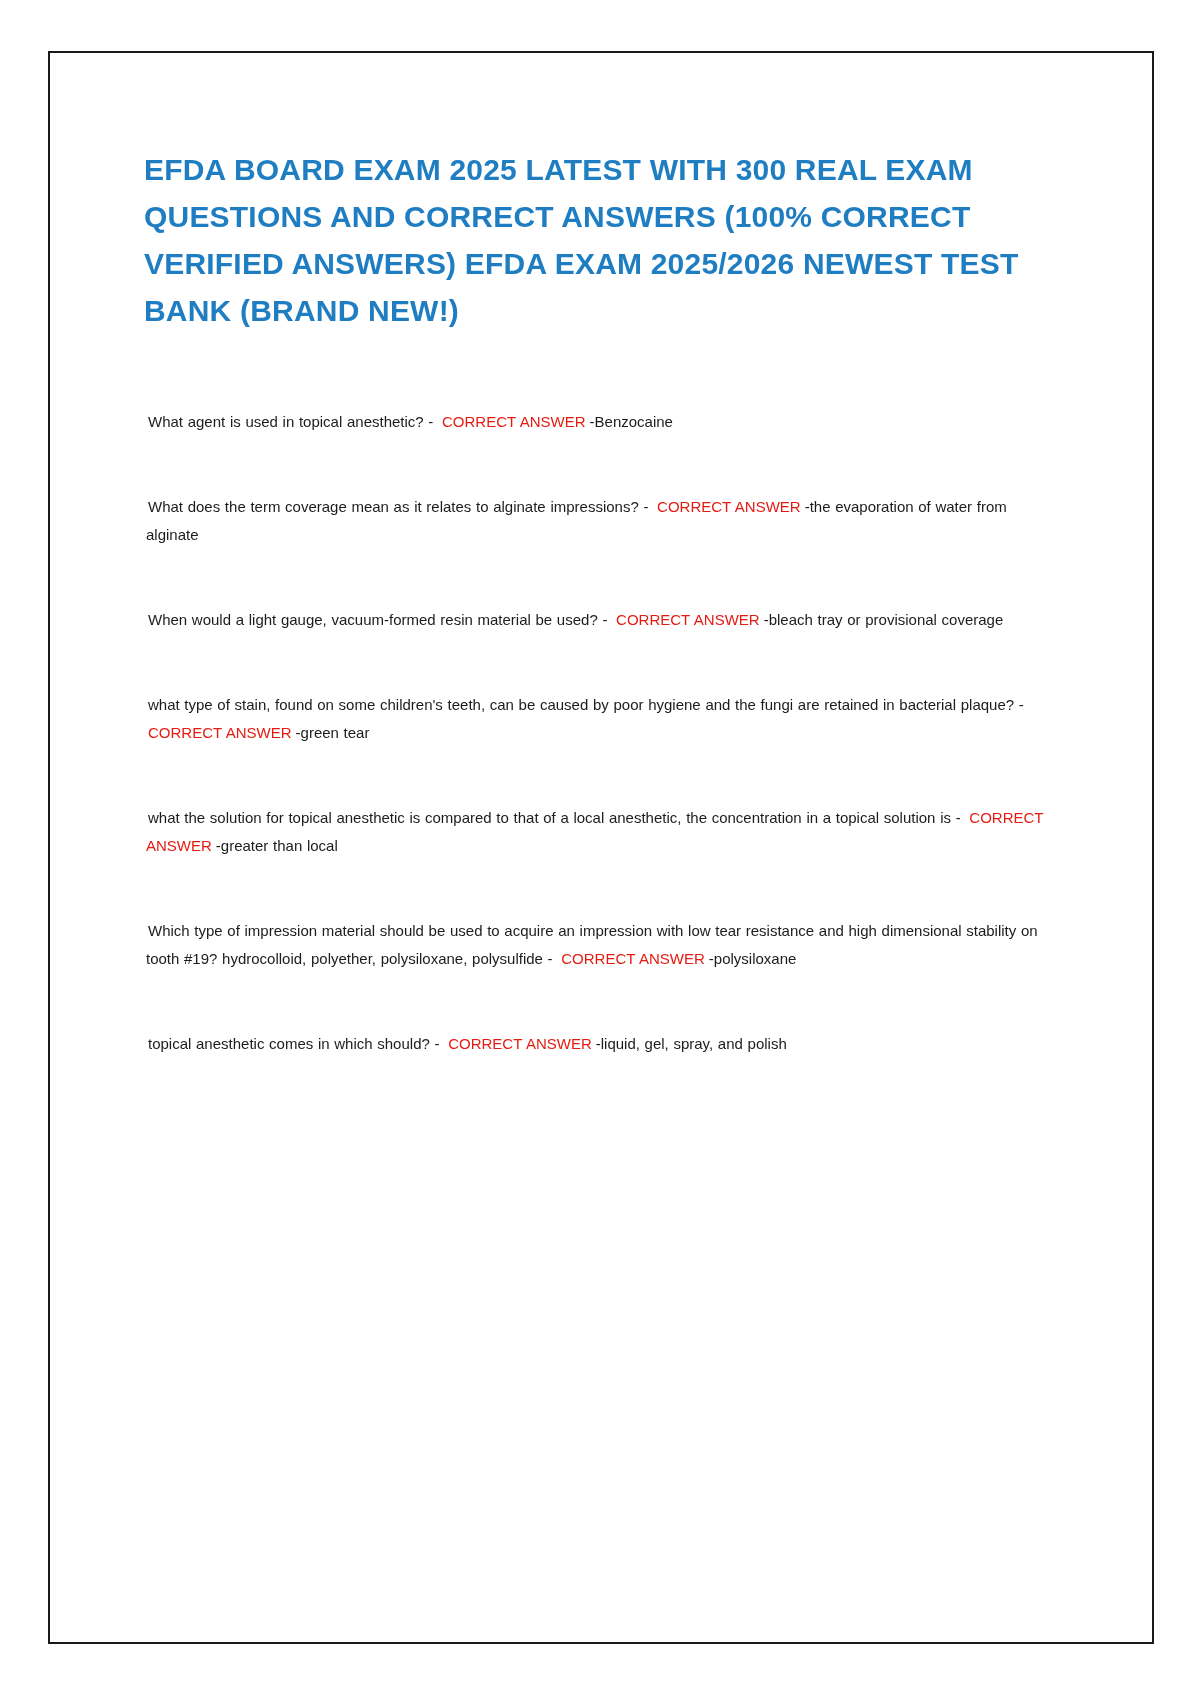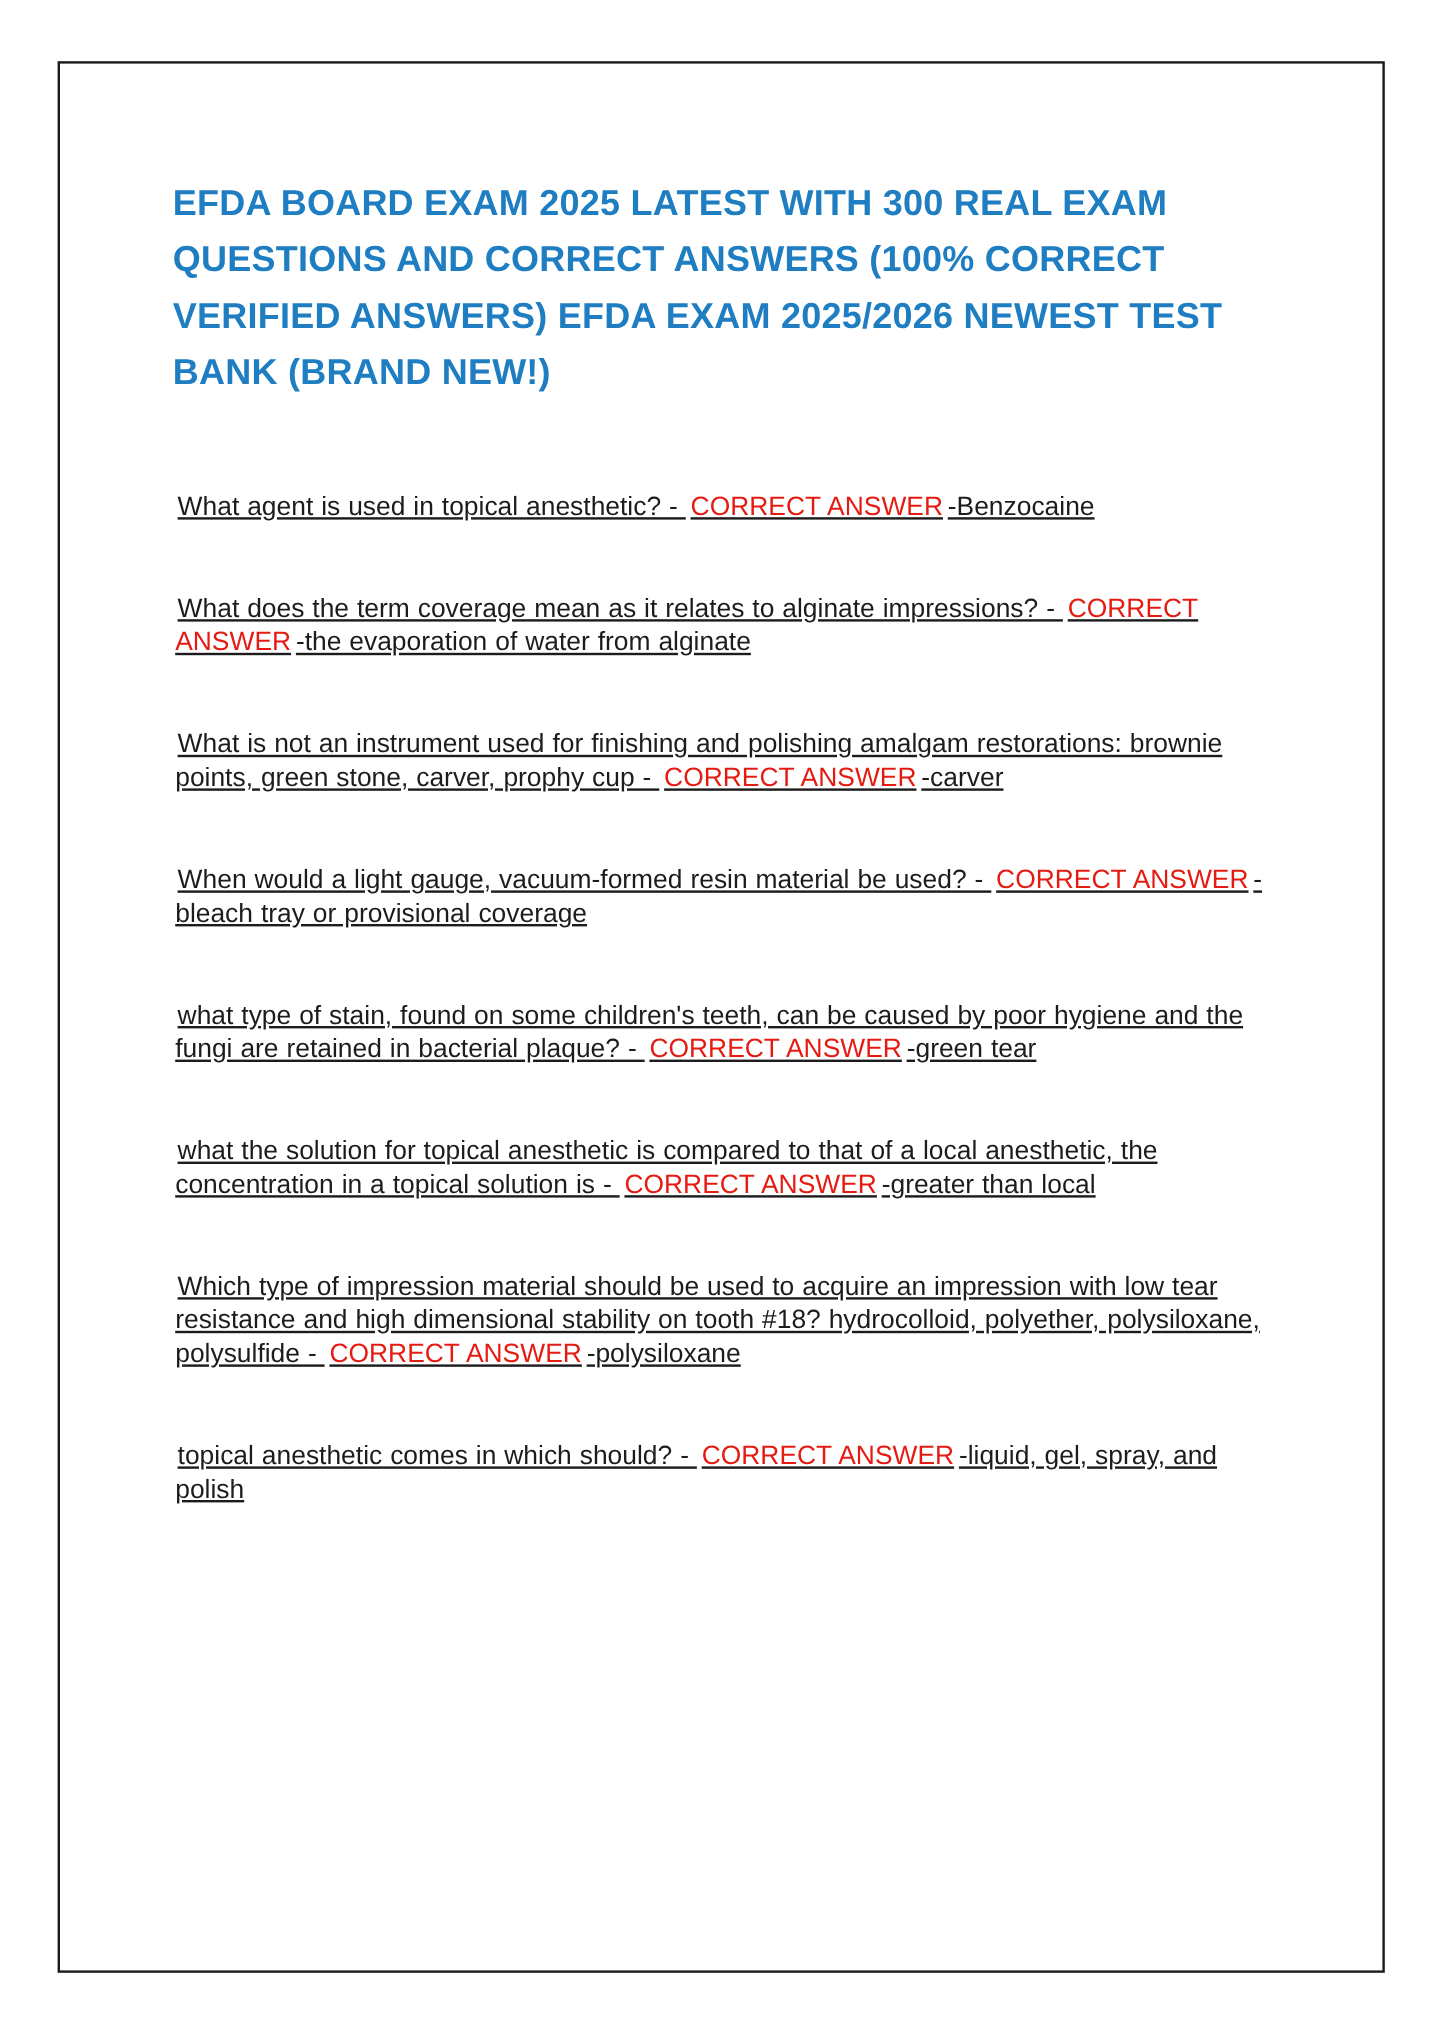--- a/index.html
+++ b/index.html
@@ -33,52 +33,50 @@
   .doc-title {
     color: #1f7ec2;
     font-size: 30px;
     line-height: 47px;
     font-weight: 700;
     margin-bottom: 74px;
     letter-spacing: 0.2px;
   }
   .qa-list { }
   .qa-item {
-    font-size: 22px;
+    font-size: 15px;
     line-height: 28px;
     color: #1c1c1c;
     margin-bottom: 57px;
     word-spacing: 0.5px;
-    text-decoration: underline;
   }
   .qa-item:last-child { margin-bottom: 0; }
   .answer-label {
     color: #e51b12;
   }
 </style>
 </head>
 <body>
 
 <div class="page">
   <div class="page-border"></div>
   <div class="content">
     <h1 class="doc-title">EFDA BOARD EXAM 2025 LATEST WITH 300 REAL EXAM QUESTIONS AND CORRECT ANSWERS (100% CORRECT VERIFIED ANSWERS) EFDA EXAM 2025/2026 NEWEST TEST BANK (BRAND NEW!)</h1>
     <div class="qa-list">
   <p class="qa-item"><span>What agent is used in topical anesthetic? - </span><span class="answer-label">CORRECT ANSWER</span><span>-Benzocaine</span></p>
 
   <p class="qa-item"><span>What does the term coverage mean as it relates to alginate impressions? - </span><span class="answer-label">CORRECT ANSWER</span><span>-the evaporation of water from alginate</span></p>
 
-  <p class="qa-item"><span>What is not an instrument used for finishing and polishing amalgam restorations: brownie points, green stone, carver, prophy cup - </span><span class="answer-label">CORRECT ANSWER</span><span>-carver</span></p>
 
   <p class="qa-item"><span>When would a light gauge, vacuum-formed resin material be used? - </span><span class="answer-label">CORRECT ANSWER</span><span>-bleach tray or provisional coverage</span></p>
 
   <p class="qa-item"><span>what type of stain, found on some children's teeth, can be caused by poor hygiene and the fungi are retained in bacterial plaque? - </span><span class="answer-label">CORRECT ANSWER</span><span>-green tear</span></p>
 
 
 
   <p class="qa-item"><span>what the solution for topical anesthetic is compared to that of a local anesthetic, the concentration in a topical solution is - </span><span class="answer-label">CORRECT ANSWER</span><span>-greater than local</span></p>
 
-  <p class="qa-item"><span>Which type of impression material should be used to acquire an impression with low tear resistance and high dimensional stability on tooth #18? hydrocolloid, polyether, polysiloxane, polysulfide - </span><span class="answer-label">CORRECT ANSWER</span><span>-polysiloxane</span></p>
+  <p class="qa-item"><span>Which type of impression material should be used to acquire an impression with low tear resistance and high dimensional stability on tooth #19? hydrocolloid, polyether, polysiloxane, polysulfide - </span><span class="answer-label">CORRECT ANSWER</span><span>-polysiloxane</span></p>
 
   <p class="qa-item"><span>topical anesthetic comes in which should? - </span><span class="answer-label">CORRECT ANSWER</span><span>-liquid, gel, spray, and polish</span></p>
 </div>
   </div>
 </div>
 
 </body></html>

